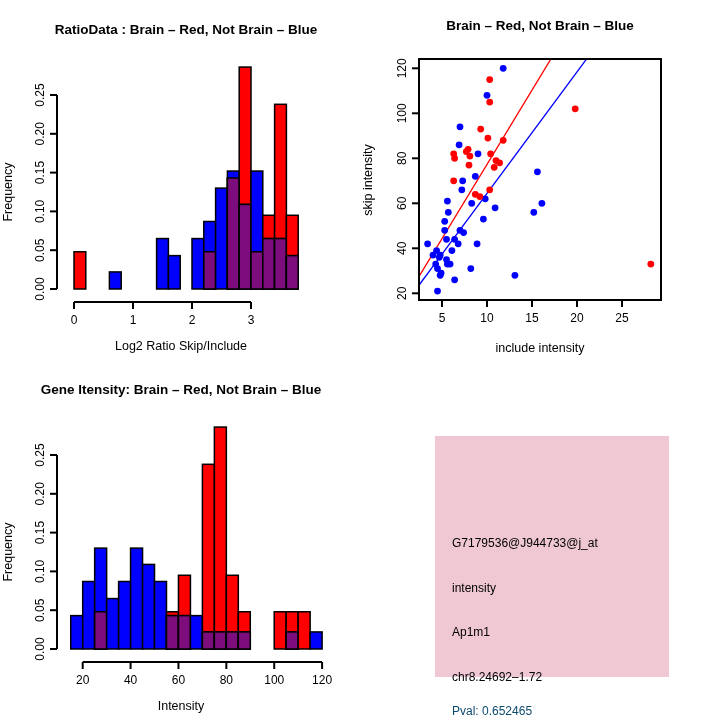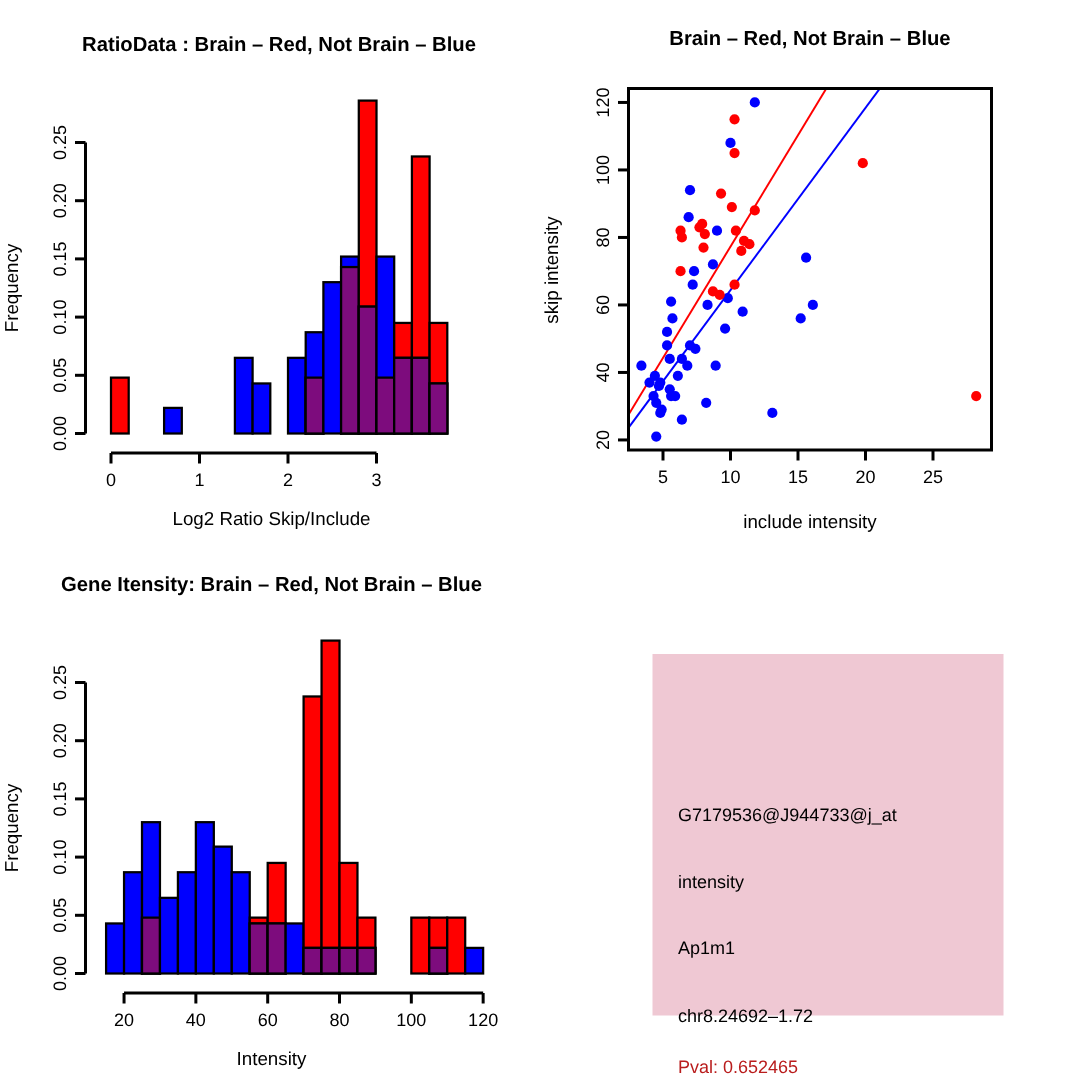--- a/index.html
+++ b/index.html
@@ -238,16 +238,16 @@
       <text x="181" y="34" text-anchor="middle" class="chart-title">Gene Itensity: Brain – Red, Not Brain – Blue</text>
       <text x="181" y="350" text-anchor="middle" class="axis-label">Intensity</text>
       <text x="12" y="192" text-anchor="middle" class="axis-label" transform="rotate(-90 12 192)">Frequency</text>
     </svg>
   <div id="panel-br" class="panel">
     <div id="info-box" style="background: rgb(239, 200, 211);">
       <span class="info-line" style="top:100px">G7179536@J944733@j_at</span>
       <span class="info-line" style="top:145px">intensity</span>
       <span class="info-line" style="top:189px">Ap1m1</span>
       <span class="info-line" style="top:234px">chr8.24692–1.72</span>
-      <span class="info-line" style="top: 268px; color: #b91c1c;">Pval: 0.652465</span>
+      <span class="info-line" style="top: 268px; color: #0c4a6e;">Pval: 0.652465</span>
     </div>
   </div>
 </div>
 
 </body></html>

